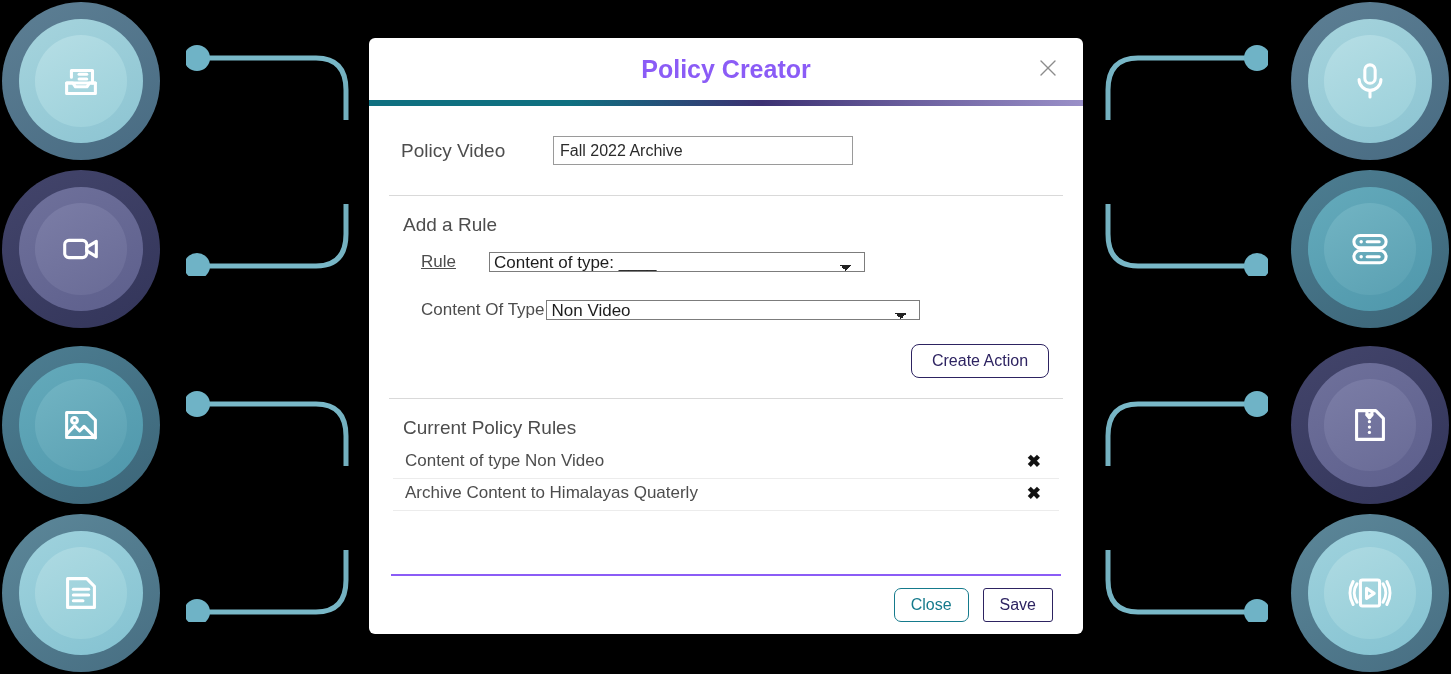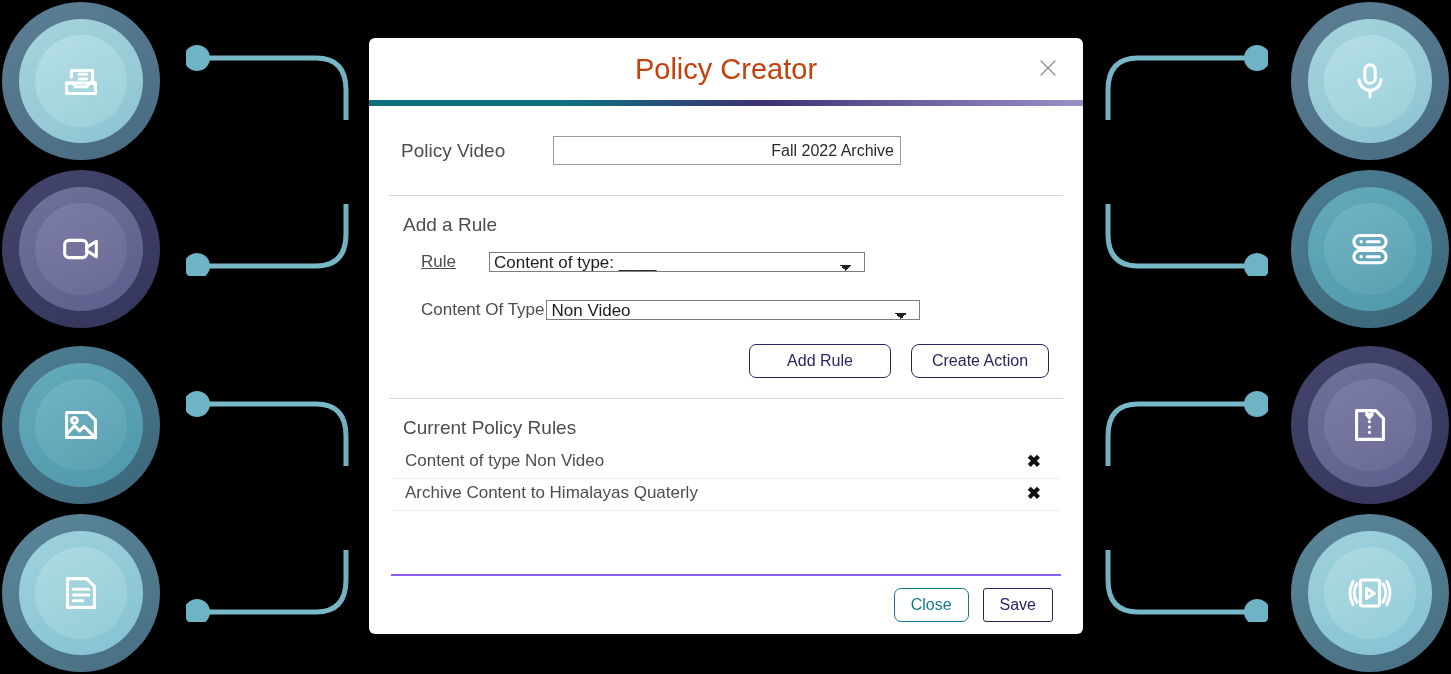--- a/index.html
+++ b/index.html
@@ -75,23 +75,23 @@
     flex-direction: column;
   }
   .dlg-header {
     position: relative;
     height: 62px;
     display: flex;
     align-items: center;
     justify-content: center;
   }
   .dlg-title {
-    font-size: 29px;
-    color: #c2410c;
-    font-weight: 400;
+    font-size: 25px;
+    color: #8b5cf6;
+    font-weight: 700;
   }
   .dlg-close {
     position: absolute;
     right: 18px;
     top: 13px;
     width: 34px; height: 34px;
     display: flex; align-items: center; justify-content: center;
     cursor: pointer;
   }
   .accent-bar {
@@ -113,31 +113,30 @@
     display: flex;
     align-items: center;
     padding: 30px 0 30px 10px;
   }
   .lbl-policy {
     font-size: 19px;
     color: #4d4d4d;
     width: 152px;
   }
   .input-policy {
-    width: 348px;
+    width: 300px;
     height: 29px;
     font-size: 16px;
     font-family: "Liberation Sans", sans-serif;
     color: #2b2b2b;
     border: 1px solid #9a9a9a;
     padding: 0 6px;
     box-sizing: border-box;
     background: #fff;
     outline: none;
-    text-align: right;
   }
 
   .sec-title {
     font-size: 19px;
     color: #4d4d4d;
     padding: 18px 0 6px 12px;
   }
 
   .field-row {
     display: flex;
@@ -410,21 +409,20 @@
       </div>
 
       <div class="field-row r2">
         <span class="fld-label ctype">Content Of Type</span>
         <select class="sel sel-ctype">
           <option>Non Video</option>
         </select>
       </div>
 
       <div class="btn-row">
-        <button class="btn btn-purple-round">Add Rule</button>
         <button class="btn btn-purple-sq">Create Action</button>
       </div>
     </div>
 
     <div class="divider"></div>
 
     <div class="section">
       <div class="rules-title">Current Policy Rules</div>
 
       <div class="rule-item">

